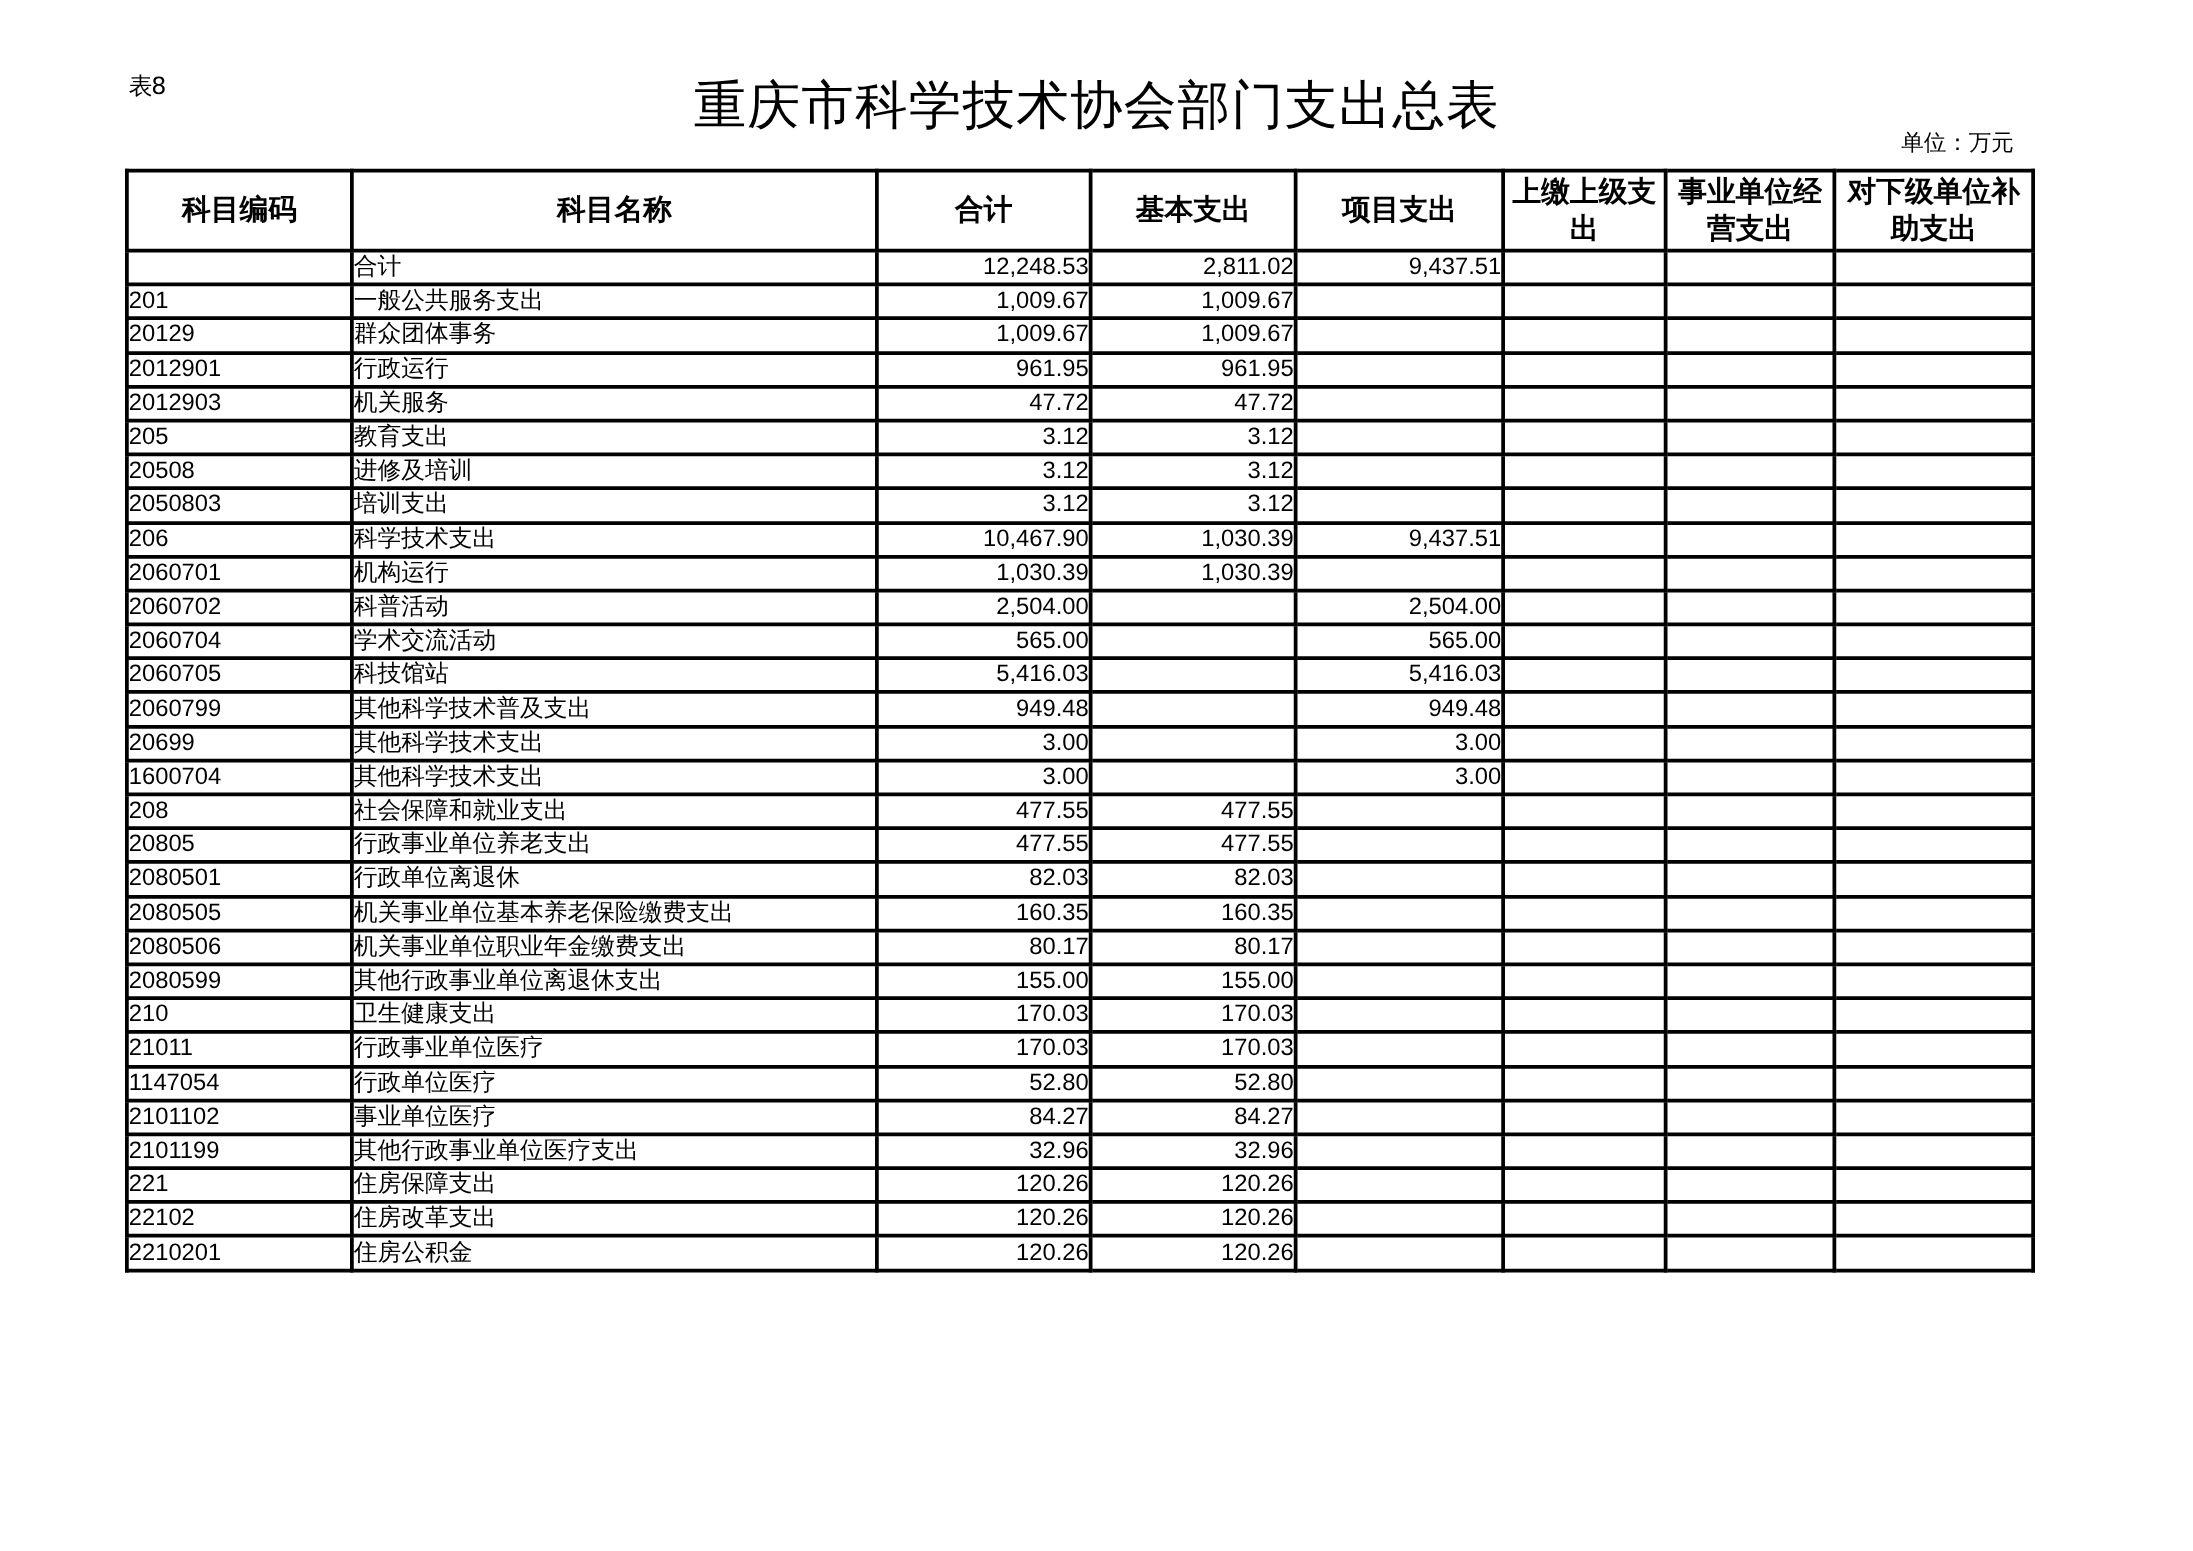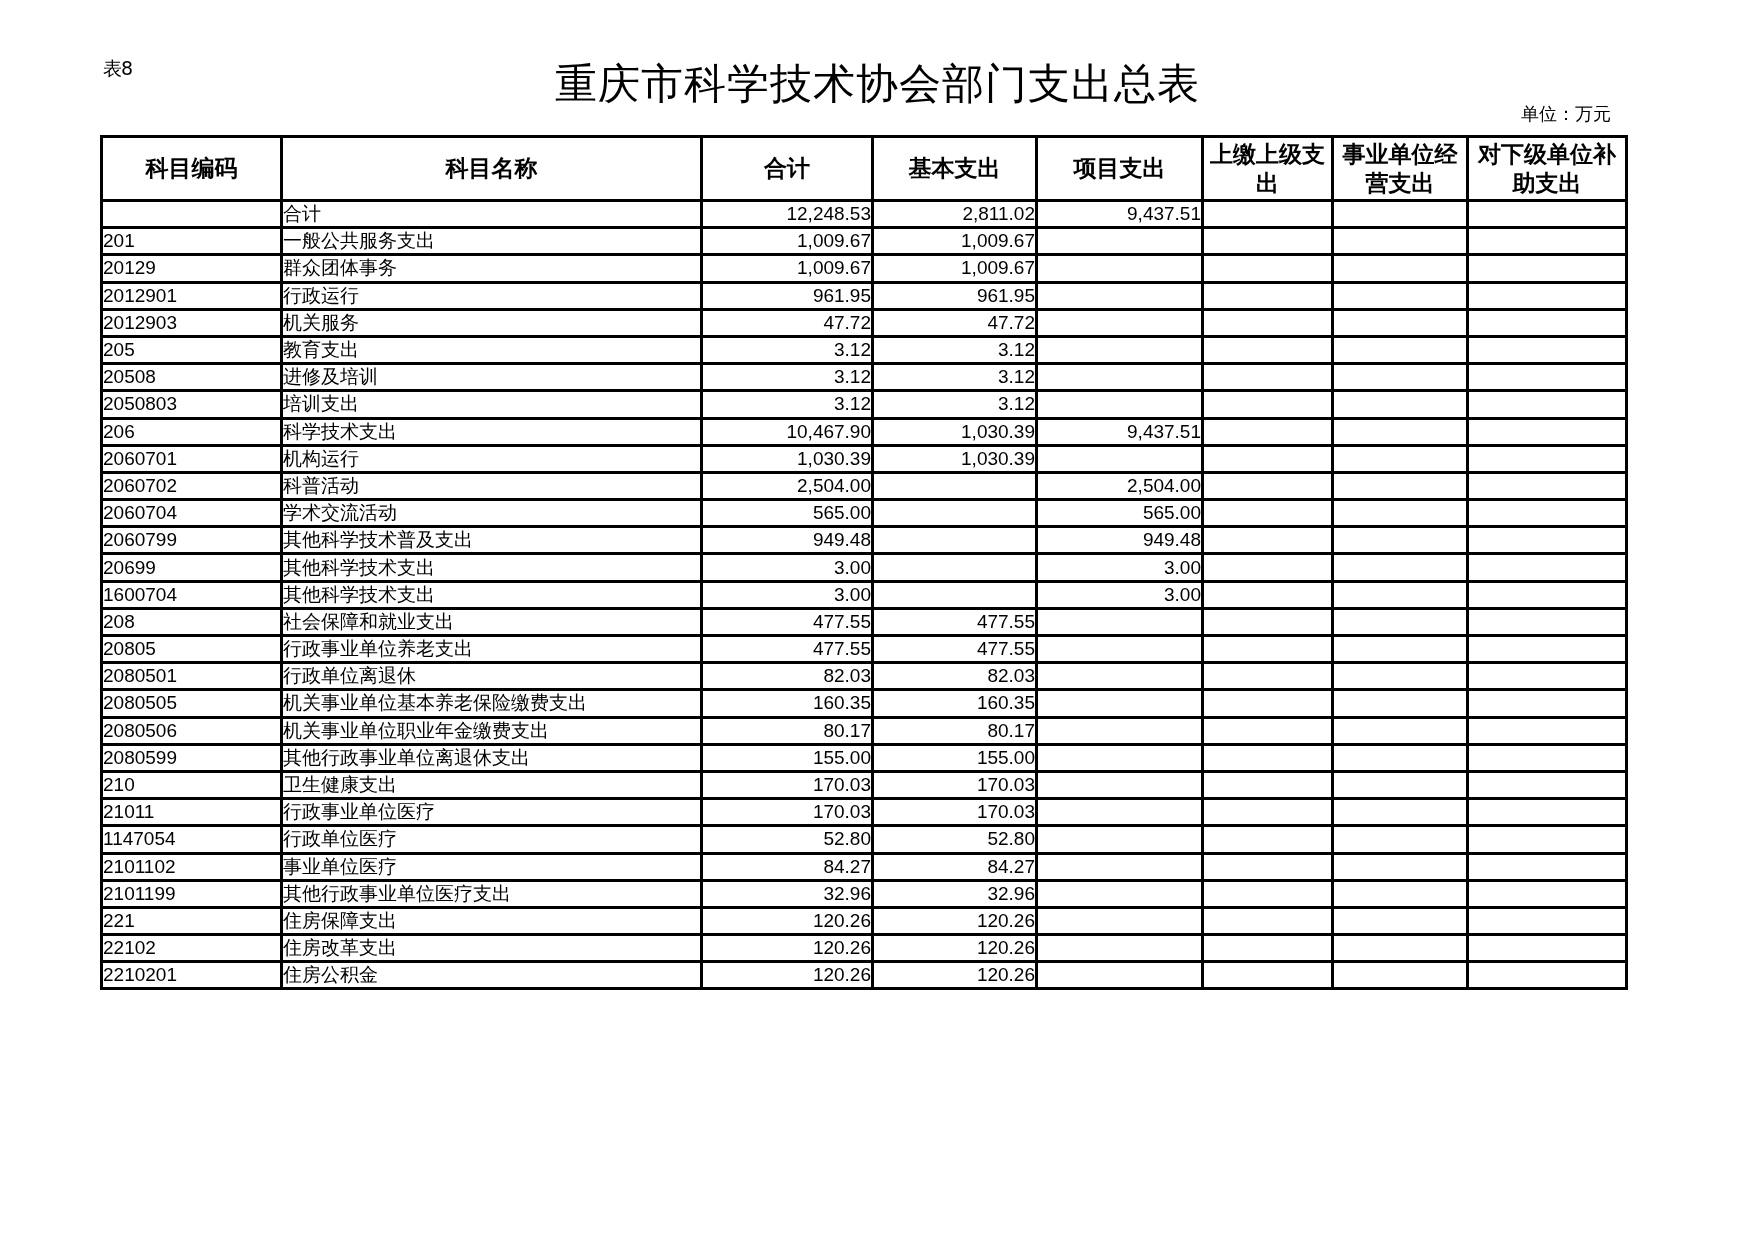--- a/index.html
+++ b/index.html
@@ -175,20 +175,30 @@
         <td class="code lvl2">2060704</td>
         <td class="name lvl2">学术交流活动</td>
         <td class="num">565.00</td>
         <td class="num"></td>
         <td class="num">565.00</td>
         <td class="num"></td>
         <td class="num"></td>
         <td class="num"></td>
       </tr>
       <tr>
+        <td class="code lvl2">2060705</td>
+        <td class="name lvl2">科技馆站</td>
+        <td class="num">5,416.03</td>
+        <td class="num"></td>
+        <td class="num">5,416.03</td>
+        <td class="num"></td>
+        <td class="num"></td>
+        <td class="num"></td>
+      </tr>
+      <tr>
         <td class="code lvl2">2060799</td>
         <td class="name lvl2">其他科学技术普及支出</td>
         <td class="num">949.48</td>
         <td class="num"></td>
         <td class="num">949.48</td>
         <td class="num"></td>
         <td class="num"></td>
         <td class="num"></td>
       </tr>
       <tr>

